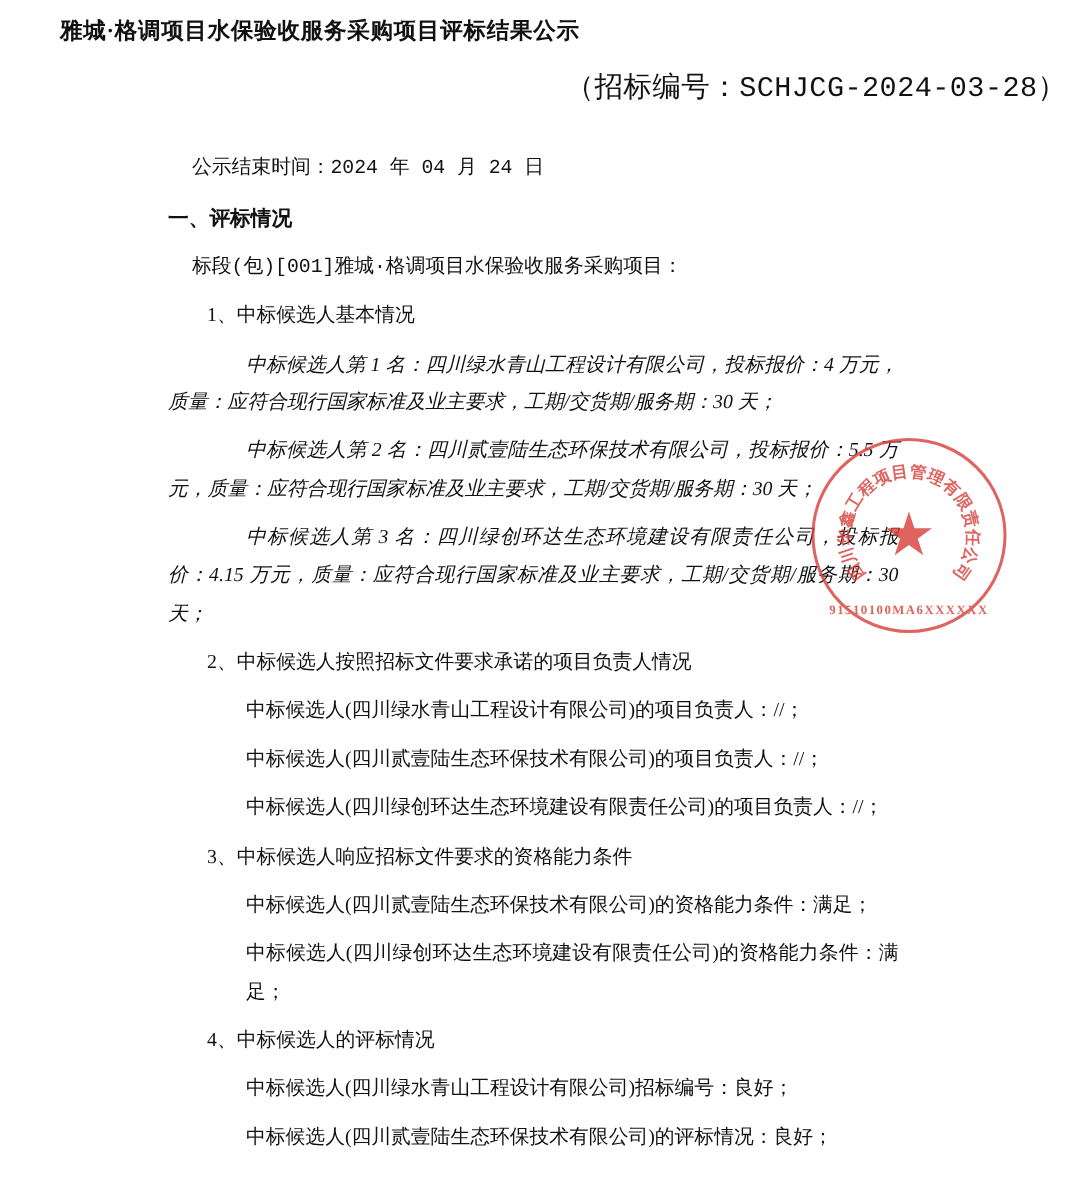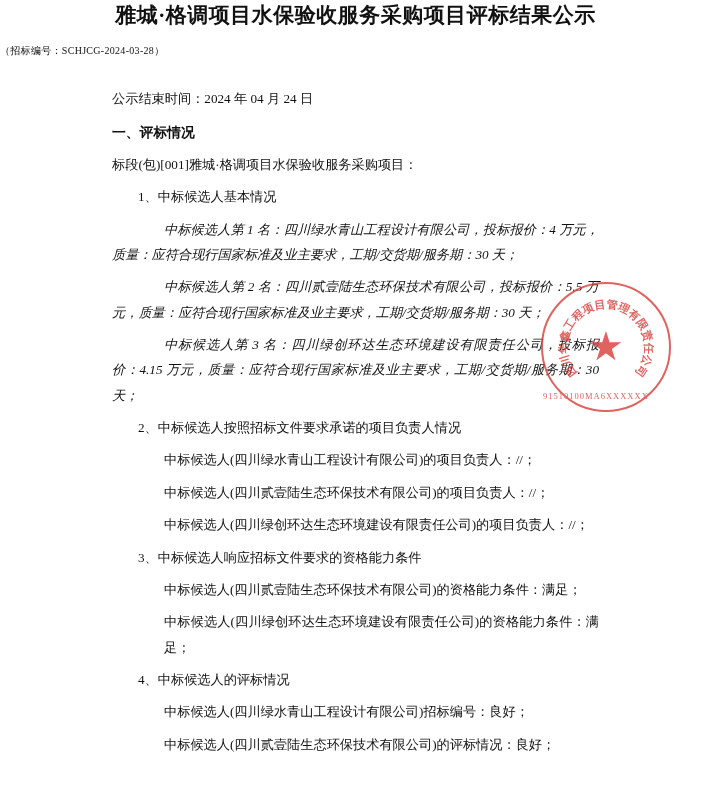--- a/index.html
+++ b/index.html
@@ -16,33 +16,32 @@
     overflow: hidden;
   }
   .page {
     position: relative;
     width: 711px;
     height: 797px;
     padding: 0;
     box-sizing: border-box;
   }
   .title {
-    text-align: center;
-    font-size: 21px;
+    font-size: 15px;
     font-weight: bold;
     letter-spacing: 0.5px;
-    margin: 0 0 0 0;
+    margin: 10px 0 0 0;
     padding: 0 40px;
     line-height: 1.5;
   }
   .subtitle {
-    text-align: left;
-    font-size: 10px;
+    text-align: right;
+    font-size: 19px;
     margin: 12px 0 0 0;
-    font-family: Liberation Serif, serif;
+    font-family: Liberation Mono, monospace;
     letter-spacing: 0.3px;
   }
   .body-area {
     margin-top: 28px;
     padding: 0 112px 0 112px;
     box-sizing: border-box;
   }
   p {
     margin: 0 0 7px 0;
     font-size: 13.2px;
@@ -50,21 +49,22 @@
     text-align: justify;
     text-justify: inter-ideograph;
   }
   .section-head {
     font-weight: bold;
     font-size: 13.8px;
     margin: 9px 0 6px 0;
     line-height: 1.9;
   }
   .lvl1 {
-    margin-left: 0;
+    margin-left: 16px;
+    font-family: Liberation Mono, monospace;
   }
   .hang2 {
     padding-left: 52px;
     text-indent: 0;
   }
   .hang2-first {
     padding-left: 0;
     text-indent: 52px;
     font-style: italic;
   }
@@ -106,23 +106,25 @@
     color: #d8413c;
     font-family: "Liberation Serif", "DejaVu Serif", serif;
     font-weight: bold;
     transform-origin: 0 0;
   }
   .seal .bottom-text {
     position: absolute;
     bottom: 9px;
     left: 0;
     width: 100%;
+    text-align: center;
     font-size: 8.5px;
     color: #d8413c;
     letter-spacing: 1px;
+    font-weight: bold;
   }
 </style>
 </head>
 <body>
 
 <div class="page">
 
   <div class="title">雅城·格调项目水保验收服务采购项目评标结果公示</div>
   <div class="subtitle">（招标编号：SCHJCG-2024-03-28）</div>
 

